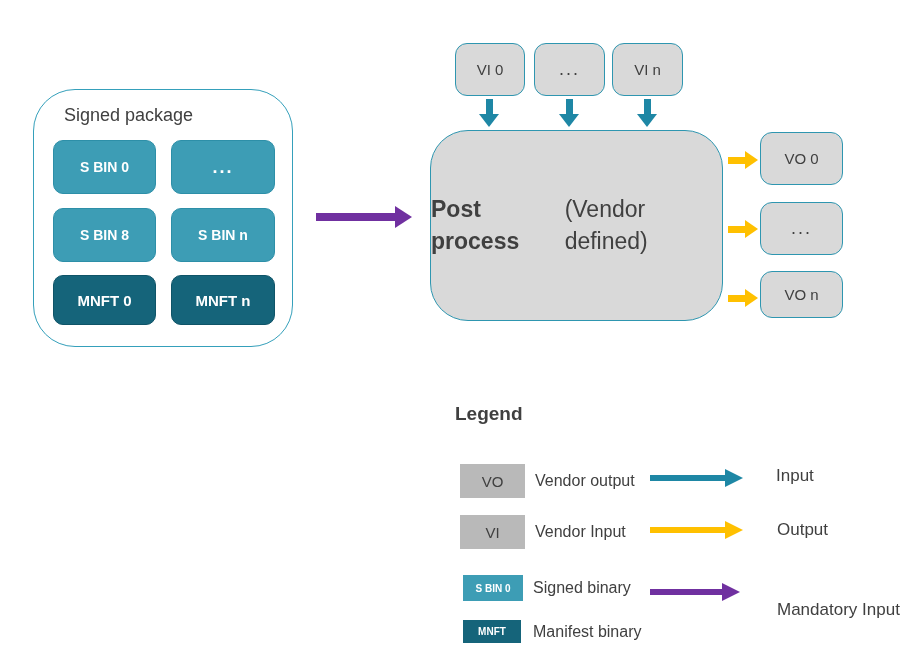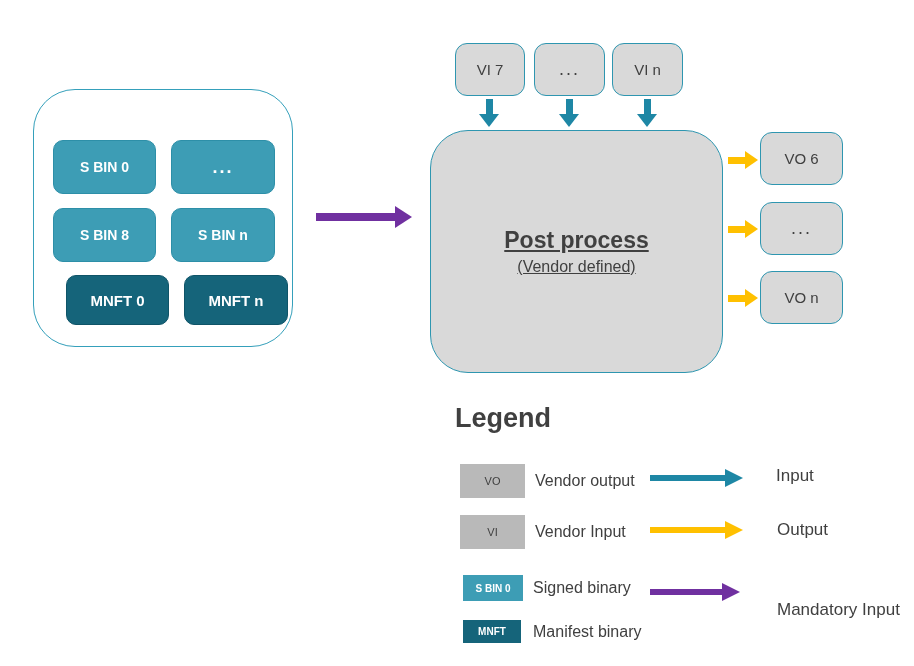--- a/index.html
+++ b/index.html
@@ -15,48 +15,48 @@
     background:#ffffff; border:1.5px solid #35a0bb; border-radius:42px;
   }
   .signed-package-title {
     position:absolute; left:30px; top:15px; font-size:18px; color:#404040;
   }
   .chip {
     position:absolute; border-radius:10px; display:flex; align-items:center;
     justify-content:center; color:#ffffff; font-weight:bold; font-size:14px;
   }
   .chip.sbin { background:#3d9db5; border:1px solid #2d8fa8; }
-  .chip.mnft { background:#15647a; border:1px solid #0f5468;margin-left:13px; }
+  .chip.mnft { background:#15647a; border:1px solid #0f5468; }
   .chip.c00 { left:19px;  top:50px;  width:103px; height:54px; }
   .chip.c01 { left:137px; top:50px;  width:104px; height:54px; font-size:18px; letter-spacing:2px; }
   .chip.c10 { left:19px;  top:118px; width:103px; height:54px; }
   .chip.c11 { left:137px; top:118px; width:104px; height:54px;text-align:center; }
   .chip.c20 { left:19px;  top:185px; width:103px; height:50px; font-size:15px; }
   .chip.c21 { left:137px; top:185px; width:104px; height:50px; font-size:15px; }
 
   
   .gray-node {
     background:#d9d9d9; border:1.5px solid #2e96b0; border-radius:12px;
     display:flex; align-items:center; justify-content:center;
     font-size:15px; color:#404040;
   }
   .vi-0   { left:455px; top:43px; width:70px; height:53px; }
   .vi-dots{ left:534px; top:43px; width:71px; height:53px; font-size:18px; letter-spacing:2px; }
   .vi-n   { left:612px; top:43px; width:71px; height:53px; }
 
   .post-process {
-    left:430px; top:130px; width:293px; height:243px;
-    border-radius:38px; flex-direction:column; line-height:1.35;text-decoration:underline;
+    left:430px; top:130px; width:293px; height:191px;
+    border-radius:38px; flex-direction:row; line-height:1.35;
   }
   .post-process .pp-title { font-size:23px; font-weight:bold; }
-  .post-process .pp-subtitle { font-size:16px; }
+  .post-process .pp-subtitle { font-size:23px; }
 
   .vo-0   { left:760px; top:132px; width:83px; height:53px; }
   .vo-dots{ left:760px; top:202px; width:83px; height:53px; font-size:18px; letter-spacing:2px; }
-  .vo-n   { left:760px; top:271px; width:83px; height:53px; }
+  .vo-n   { left:760px; top:271px; width:83px; height:47px; }
 
   
   .arrow-right { position:absolute; display:flex; align-items:center; }
   .arrow-right .shaft { flex:1; }
   .arrow-right .head { width:0; height:0; }
 
   .arrow-down { position:absolute; display:flex; flex-direction:column; align-items:center; }
   .arrow-down .shaft { width:7px; height:15px; background:#1e87a5; }
   .arrow-down .head {
     width:0; height:0;
@@ -78,25 +78,25 @@
   .ya-2 { left:728px; top:289px; }
 
   .purple-arrow { left:316px; top:206px; width:96px; height:22px; }
   .purple-arrow .shaft { height:8px; background:#7030a0; }
   .purple-arrow .head {
     border-top:11px solid transparent; border-bottom:11px solid transparent;
     border-left:17px solid #7030a0;
   }
 
   
-  .legend-title { left:455px; top:403px; font-size:27px; font-weight:bold; color:#404040; }
+  .legend-title { left:455px; top:403px; font-size:19px; font-weight:bold; color:#404040; }
 
   .legend-gray-box {
     position:absolute; background:#b9b9b9; display:flex; align-items:center;
-    justify-content:center; font-size:11px; color:#404040;
+    justify-content:center; font-size:15px; color:#404040;
   }
   .lg-vo { left:460px; top:464px; width:65px; height:34px; }
   .lg-vi { left:460px; top:515px; width:65px; height:34px; }
 
   .legend-chip {
     position:absolute; display:flex; align-items:center; justify-content:center;
     color:#ffffff; font-weight:bold; font-size:10px;
   }
   .lg-sbin { left:463px; top:575px; width:60px; height:26px; background:#3d9db5; }
   .lg-mnft { left:463px; top:620px; width:58px; height:23px; background:#15647a; }
@@ -119,34 +119,35 @@
 
   .arrow-label { position:absolute; font-size:17px; color:#404040; white-space:nowrap; }
   .al-input  { left:776px; top:466px; }
   .al-output { left:777px; top:520px; }
   .al-mand   { left:777px; top:584px;margin-top:16px; }
 </style>
 </head>
 <body>
 
 <div class="abs signed-package">
+  <div class="signed-package-title">Signed package</div>
   <div class="chip sbin c00">S BIN 0</div>
   <div class="chip sbin c01">...</div>
   <div class="chip sbin c10">S BIN 8</div>
   <div class="chip sbin c11">S BIN n</div>
   <div class="chip mnft c20">MNFT 0</div>
   <div class="chip mnft c21">MNFT n</div>
 </div>
 
 <div class="arrow-right purple-arrow">
   <div class="shaft"></div>
   <div class="head"></div>
 </div>
 
-<div class="abs gray-node vi-0">VI 7</div>
+<div class="abs gray-node vi-0">VI 0</div>
 <div class="abs gray-node vi-dots">...</div>
 <div class="abs gray-node vi-n">VI n</div>
 
 <div class="arrow-down ad-0">
   <div class="shaft"></div>
     <div class="head"></div>
 </div>
 <div class="arrow-down ad-1">
   <div class="shaft"></div>
     <div class="head"></div>
@@ -167,21 +168,21 @@
 </div>
 <div class="arrow-right yellow-arrow ya-1">
   <div class="shaft"></div>
     <div class="head"></div>
 </div>
 <div class="arrow-right yellow-arrow ya-2">
   <div class="shaft"></div>
     <div class="head"></div>
 </div>
 
-<div class="abs gray-node vo-0">VO 6</div>
+<div class="abs gray-node vo-0">VO 0</div>
 <div class="abs gray-node vo-dots">...</div>
 <div class="abs gray-node vo-n">VO n</div>
 
 <div class="abs legend-title">Legend</div>
 
 <div class="legend-gray-box lg-vo">VO</div>
 <div class="legend-label ll-vo">Vendor output</div>
 
 <div class="legend-gray-box lg-vi">VI</div>
 <div class="legend-label ll-vi">Vendor Input</div>

